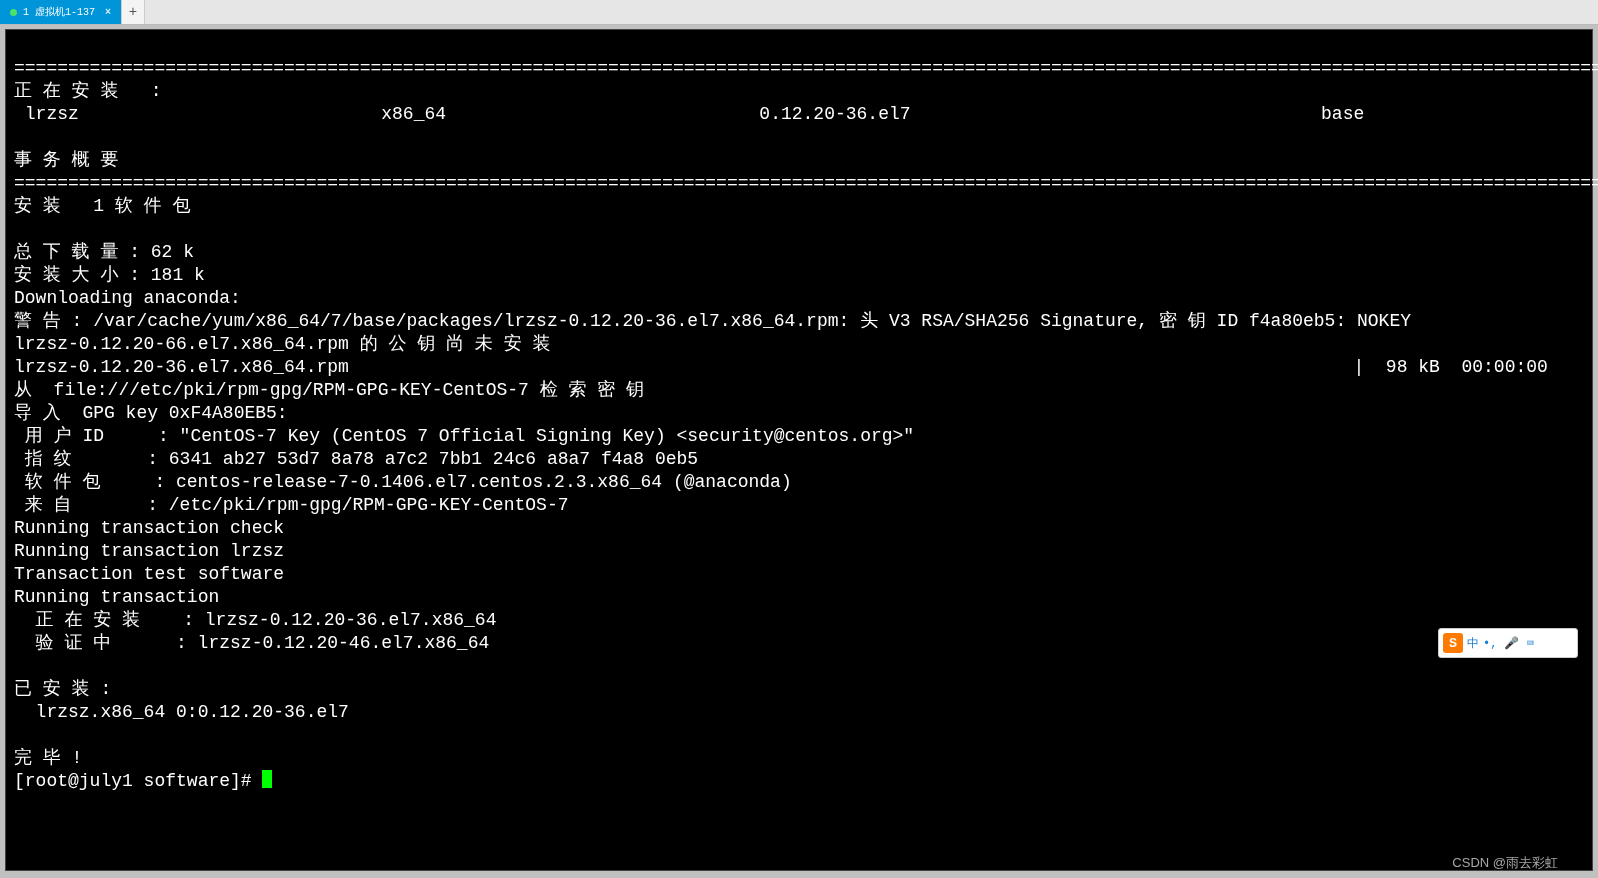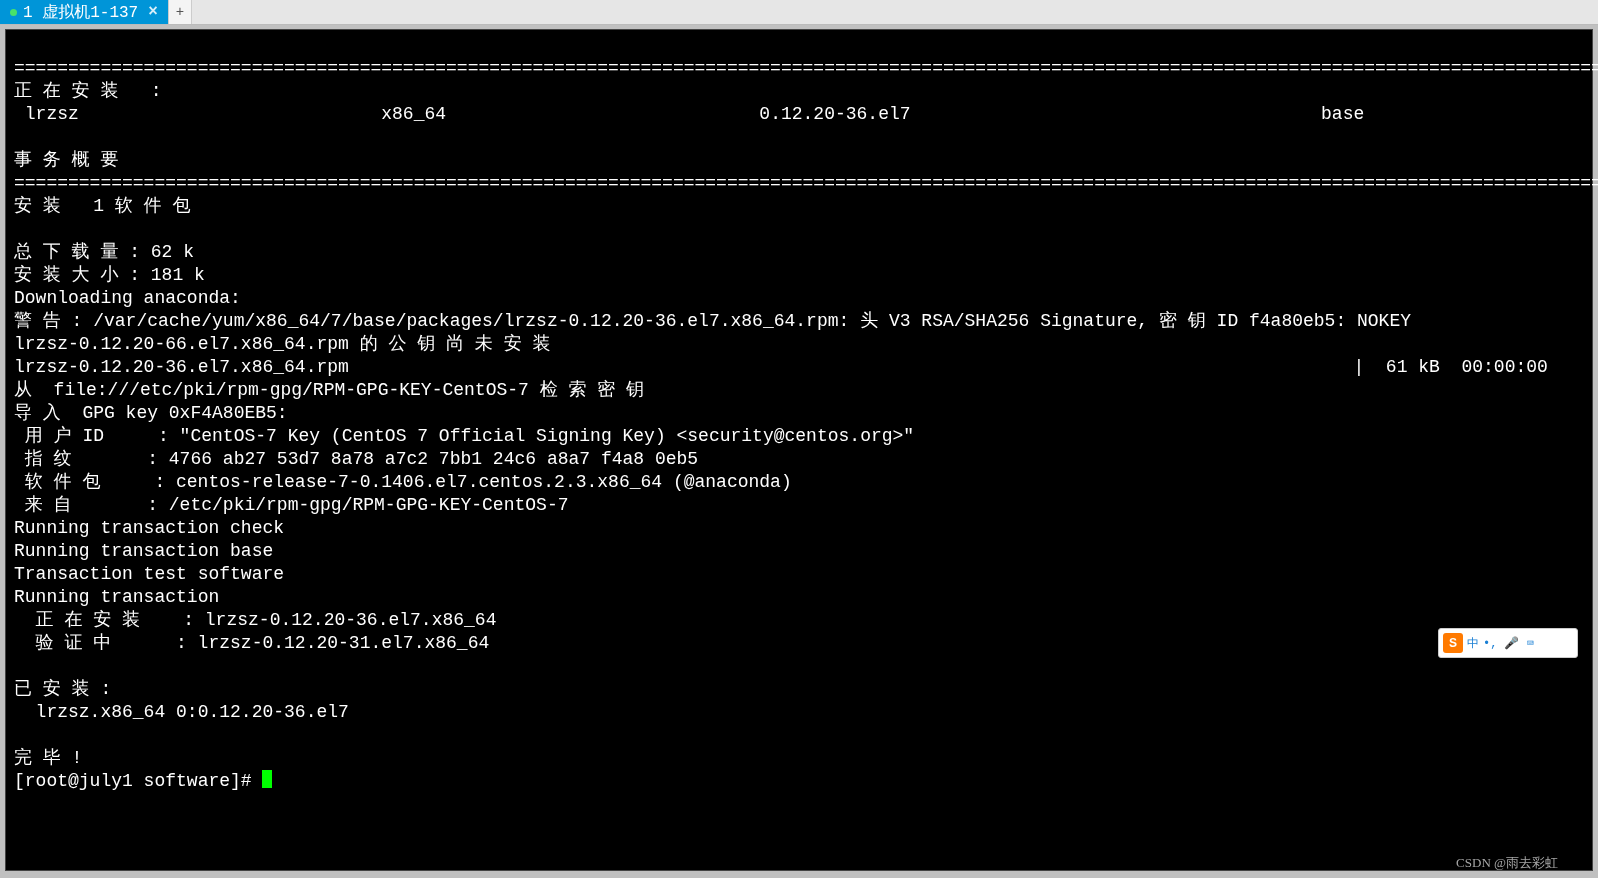--- a/index.html
+++ b/index.html
@@ -1,24 +1,24 @@
 <!DOCTYPE html>
 <html><head>
 <meta charset="utf-8">
 <style>
   html,body{margin:0;padding:0;width:1598px;height:878px;background:#c0c0c0;font-family:"Consolas","Courier New",monospace;overflow:hidden}
   .tabbar{height:24px;background:#e6e6e6;border-bottom:1px solid #bbb;display:flex;align-items:stretch}
-  .tab{display:flex;align-items:center;gap:6px;padding:0 10px;font-size:16px;background:#0095d8;color:#fff;cursor:pointer}
+  .tab{display:flex;align-items:center;gap:6px;padding:0 10px;font-size:10px;background:#0095d8;color:#fff;cursor:pointer}
   .tab .dot{width:7px;height:7px;border-radius:50%;background:#49e26b}
   .tab .x{font-weight:bold;opacity:.85;margin-left:4px}
   .addtab{width:22px;display:flex;align-items:center;justify-content:center;background:#f4f4f4;color:#555;font-size:14px;border-right:1px solid #ccc;border-left:1px solid #ccc;cursor:pointer}
   .term-wrap{position:absolute;left:6px;right:6px;top:30px;bottom:8px;background:#000;box-shadow:0 0 0 1px #444}
   .term{color:#fff;font-size:18px;line-height:23px;white-space:pre;padding:4px 8px;font-weight:500;letter-spacing:0}
   .cursor{display:inline-block;width:10px;height:18px;background:#00ff00;vertical-align:-2px}
-  .watermark{position:absolute;right:40px;bottom:6px;color:#a7a7a7;font-size:13px;font-family:Liberation Serif, serif}
+  .watermark{position:absolute;right:40px;bottom:6px;color:#a7a7a7;font-size:13px;font-family:Liberation Sans, sans-serif}
   .ime{position:absolute;right:20px;bottom:220px;width:130px;height:28px;background:#fff;border:1px solid #ccc;border-radius:3px;display:flex;align-items:center;gap:4px;padding:0 4px;font-size:12px}
   .ime .s{width:20px;height:20px;background:#ff7a00;border-radius:3px;color:#fff;display:flex;align-items:center;justify-content:center;font-weight:bold;font-family:Arial}
   .ime span.b{color:#1a7fd4}
 </style>
 </head>
 <body>
 
 <div class="tabbar">
   <div class="tab">
     <span class="dot"></span>
@@ -38,33 +38,33 @@
 
 <span>事 务 概 要</span>
 <span>====================================================================================================================================================================</span>
 <span>安 装   1 软 件 包</span>
 
 <span>总 下 载 量 : 62 k</span>
 <span>安 装 大 小 : 181 k</span>
 <span>Downloading anaconda:</span>
 <span>警 告 : /var/cache/yum/x86_64/7/base/packages/lrzsz-0.12.20-36.el7.x86_64.rpm: 头 V3 RSA/SHA256 Signature, 密 钥 ID f4a80eb5: NOKEY</span>
 <span>lrzsz-0.12.20-66.el7.x86_64.rpm 的 公 钥 尚 未 安 装</span>
-<span>lrzsz-0.12.20-36.el7.x86_64.rpm</span>                                                                                             <span>|  61 kB  00:00:00</span>
+<span>lrzsz-0.12.20-36.el7.x86_64.rpm</span>                                                                                             <span>|  98 kB  00:00:00</span>
 <span>从  file:///etc/pki/rpm-gpg/RPM-GPG-KEY-CentOS-7 检 索 密 钥</span>
 <span>导 入  GPG key 0xF4A80EB5:</span>
 <span> 用 户 ID     : "CentOS-7 Key (CentOS 7 Official Signing Key) &lt;security@centos.org&gt;"</span>
-<span> 指 纹       : 4766 ab27 53d7 8a78 a7c2 7bb1 24c6 a8a7 f4a8 0eb5</span>
+<span> 指 纹       : 6341 ab27 53d7 8a78 a7c2 7bb1 24c6 a8a7 f4a8 0eb5</span>
 <span> 软 件 包     : centos-release-7-0.1406.el7.centos.2.3.x86_64 (@anaconda)</span>
 <span> 来 自       : /etc/pki/rpm-gpg/RPM-GPG-KEY-CentOS-7</span>
 <span>Running transaction check</span>
-<span>Running transaction base</span>
+<span>Running transaction lrzsz</span>
 <span>Transaction test software</span>
 <span>Running transaction</span>
 <span>  正 在 安 装    : lrzsz-0.12.20-36.el7.x86_64</span>                                                                                                                   
-<span>  验 证 中      : lrzsz-0.12.20-31.el7.x86_64</span>                                                                                                                   
+<span>  验 证 中      : lrzsz-0.12.20-46.el7.x86_64</span>                                                                                                                   
 
 <span>已 安 装 :</span>
 <span>  lrzsz.x86_64 0:0.12.20-36.el7</span>
 
 <span>完 毕 !</span>
 <span>[root@july1 software]# </span><span class="cursor"></span>
 </div>
 </div>
 
 <div class="ime">

